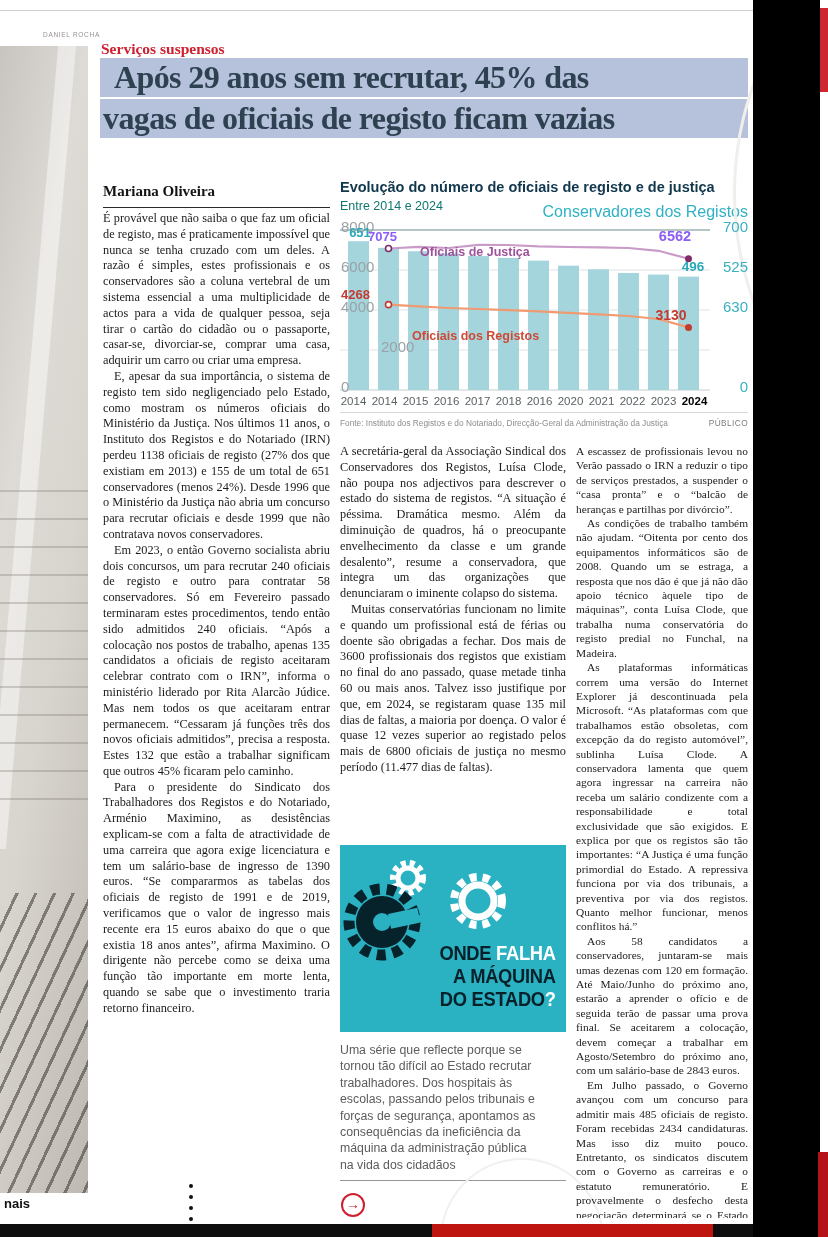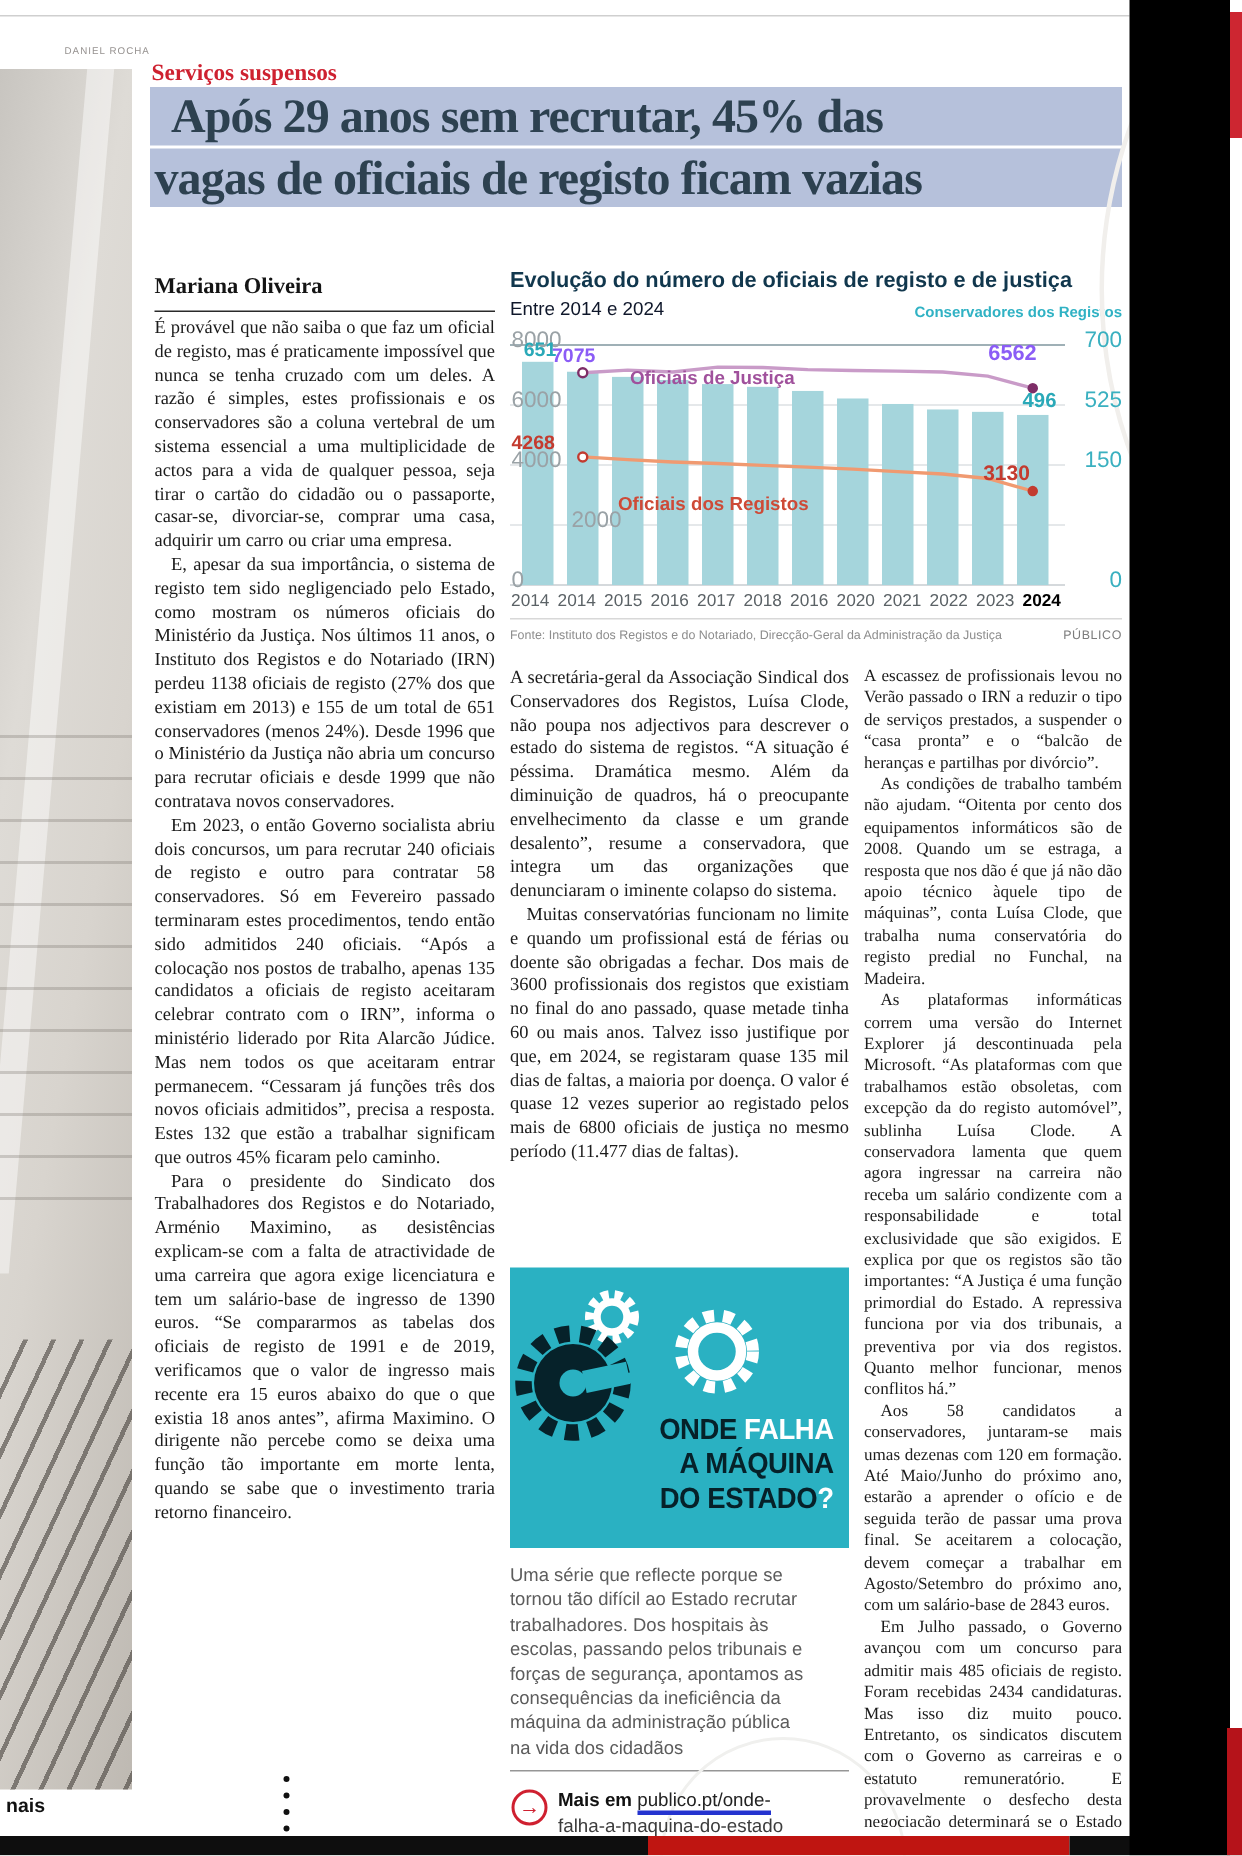--- a/index.html
+++ b/index.html
@@ -34,22 +34,22 @@
           font-weight:bold;font-size:15px;color:#141414;border-bottom:1.5px solid #2a2a2a;padding-bottom:7px;z-index:2;}
   .col{font-family:"Liberation Serif","DejaVu Serif",serif;color:#1b1b1b;text-align:justify;overflow:hidden;z-index:2;}
   .col p{margin:0;}
   .col p + p{text-indent:11px;}
   .col1{left:103px;top:211px;width:227px;height:1007px;font-size:12.3px;line-height:15.8px;}
   .col2{left:340px;top:444px;width:226px;height:399px;font-size:12.3px;line-height:15.8px;}
   .col3{left:576px;top:444px;width:172px;height:774px;font-size:11.4px;line-height:14.4px;}
 
   
   .chart-title{left:340px;top:179px;font-size:14.5px;font-weight:bold;color:#11374d;}
-  .chart-sub{left:340px;top:199px;font-size:12.5px;color:#0f172a;}
-  .chart-rlabel{left:540px;top:203px;width:208px;text-align:right;font-size:10px;font-weight:bold;color:#30b2c4;}
+  .chart-sub{left:340px;top:199px;font-size:12.5px;color:#0f766e;}
+  .chart-rlabel{left:540px;top:203px;width:208px;text-align:right;font-size:16px;font-weight:normal;color:#30b2c4;}
   .chart-svg{left:340px;top:222px;z-index:2;}
   .tick{font-size:15px;z-index:2;}
   .lt{left:341px;color:#9aa2a6;}
   .rt{left:710px;width:38px;text-align:right;color:#3ab0c0;}
   .t0{top:218px;} .t1{top:258px;} .t2{top:298px;} .t3{top:338px;margin-left:40px;} .t4{top:378px;}
   .cv{font-weight:bold;z-index:3;}
   .teal{color:#2aa9b8;} .purp{color:#8b5cf6;} .red{color:#c43b2f;}
   .v651{left:344px;top:225px;width:32px;text-align:center;font-size:13px;}
   .v7075{left:368px;top:229px;font-size:13px;}
   .v4268{left:341px;top:287px;font-size:13px;}
@@ -158,21 +158,21 @@
     </svg>
 
   <span class="abs tick lt t0">8000</span>
   <span class="abs tick lt t1">6000</span>
   <span class="abs tick lt t2">4000</span>
   <span class="abs tick lt t3">2000</span>
   <span class="abs tick lt t4">0</span>
 
   <span class="abs tick rt t0">700</span>
   <span class="abs tick rt t1">525</span>
-  <span class="abs tick rt t2">150</span>
+  <span class="abs tick rt t2">630</span>
   <span class="abs tick rt t3">175</span>
   <span class="abs tick rt t4">0</span>
 
   <span class="abs cv teal v651">651</span>
   <span class="abs cv purp v7075">7075</span>
   <span class="abs cv red v4268">4268</span>
   <span class="abs cv purp v6562">6562</span>
   <span class="abs cv teal v496">496</span>
   <span class="abs cv red v3130">3130</span>
   <span class="abs sname1">Oficiais de Justiça</span>
@@ -231,24 +231,20 @@
       <span class="pw-dark">ONDE </span><span class="pw-light">FALHA</span><br>
       <span class="pw-dark">A MÁQUINA</span><br>
       <span class="pw-dark">DO ESTADO</span><span class="pw-light">?</span>
     </div>
   </div>
 
   <div class="abs caption">Uma série que reflecte porque se tornou tão difícil ao Estado recrutar trabalhadores. Dos hospitais às escolas, passando pelos tribunais e forças de segurança, apontamos as consequências da ineficiência da máquina da administração pública na vida dos cidadãos</div>
 
   <div class="abs more-rule"></div>
   <div class="abs more-icon">→</div>
-  <div class="abs more-text">
-    <span class="more-label">Mais em </span><span class="more-link">publico.pt/onde-</span><br>
-    <span class="more-link2">falha-a-maquina-do-estado</span>
-  </div>
 
   <div class="abs fc1"></div>
   <div class="abs fc2"></div>
   <div class="abs fade"></div>
   <div class="abs dots">
       <i></i>
       <i></i>
       <i></i>
       <i></i>
     </div>

